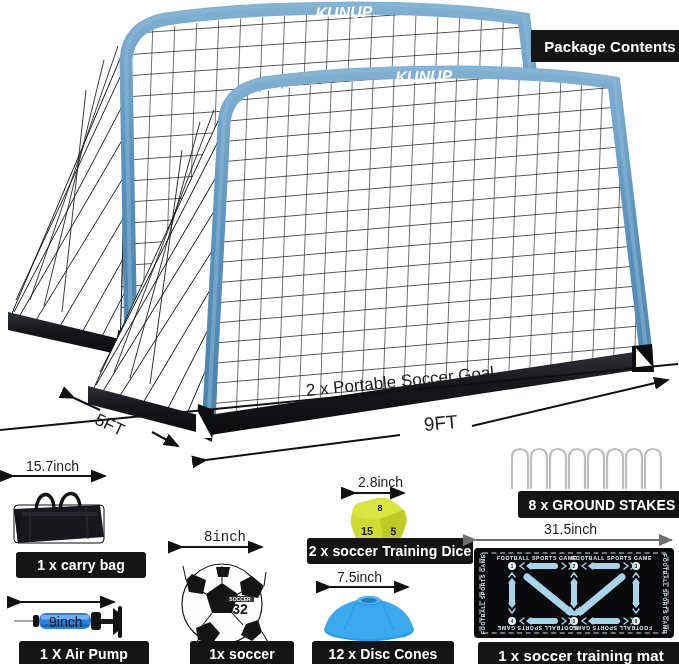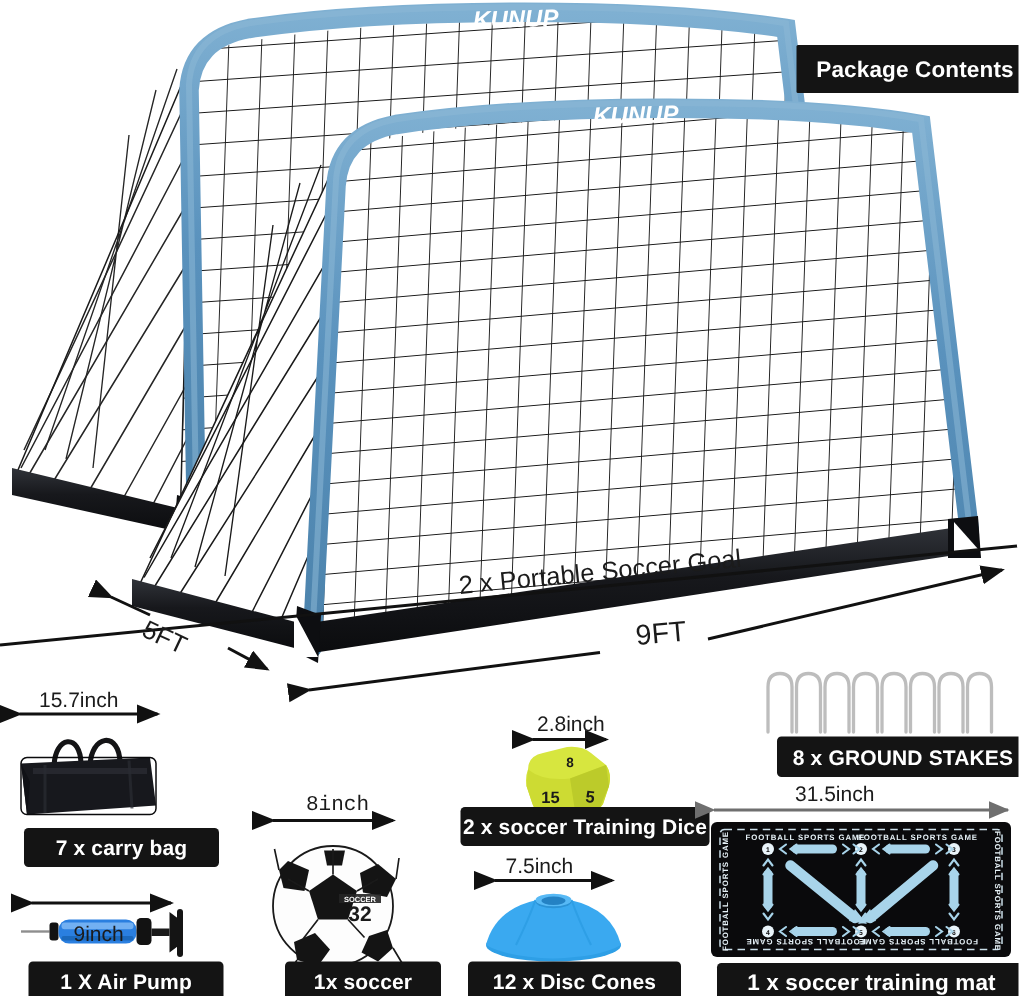--- a/index.html
+++ b/index.html
@@ -143,21 +143,21 @@
       <path d="M60,512 C60,489 80,487 80,509" fill="none" stroke="#141416" stroke-width="3.4"></path>
 
       <path d="M14,509 L100,505 L104,537 L18,543 Z" fill="#17181d"></path>
       <path d="M14,509 L18,543 L20,521 Z" fill="#101116"></path>
       <rect x="22" y="512" width="76" height="4" fill="#2a2c33" opacity=".8"></rect>
       <path d="M30,510 L30,542 M86,507 L88,539" stroke="#2a2c33" stroke-width="2" opacity=".7"></path>
       <rect x="14" y="505" width="90" height="38" rx="4" fill="none" stroke="#0a0a0c" stroke-width="1"></rect>
     </g>
   </svg>
   <div class="dimtxt" style="left:26px;top:458px;">15.7inch</div>
-  <div class="tag item" style="left:16px;top:552px;width:116px;height:20px;">7 x carry bag</div>
+  <div class="tag item" style="left:16px;top:552px;width:116px;height:20px;">1 x carry bag</div>
 
   <svg class="layer" viewBox="0 0 679 664">
     <g>
       <line x1="21" y1="602" x2="114" y2="602" stroke="#111" stroke-width="2" marker-start="url(#ah)" marker-end="url(#ah)"></line>
 
       <line x1="14" y1="621" x2="33" y2="621" stroke="#8e8e8e" stroke-width="1.6"></line>
 
       <rect x="33" y="615" width="6" height="12" rx="2" fill="#121212"></rect>
       <rect x="39" y="613" width="52" height="16" rx="7" fill="#2a7fe0"></rect>
       <rect x="41" y="615" width="48" height="4.5" rx="2" fill="#7fb9f5" opacity=".85"></rect>
@@ -310,16 +310,16 @@
       <g stroke="#a8d4ea" stroke-width="7" stroke-linecap="round" fill="none">
         <path d="M527,577 L570,612"></path>
         <path d="M622,577 L580,612"></path>
       </g>
       <g fill="#a8d4ea">
         <path d="M570,606 L578,616 L566,614 Z"></path>
         <path d="M580,606 L572,616 L584,614 Z"></path>
       </g>
     </g>
   </svg>
-  <div class="dimtxt" style="left:530px;top:521px;">31.5inch</div>
+  <div class="dimtxt" style="left:544px;top:521px;">31.5inch</div>
   <div class="tag item" style="left:478px;top:642px;width:192px;height:21px;font-size:15px;">1 x soccer training mat</div>
 
 </div>
 
 </body></html>

